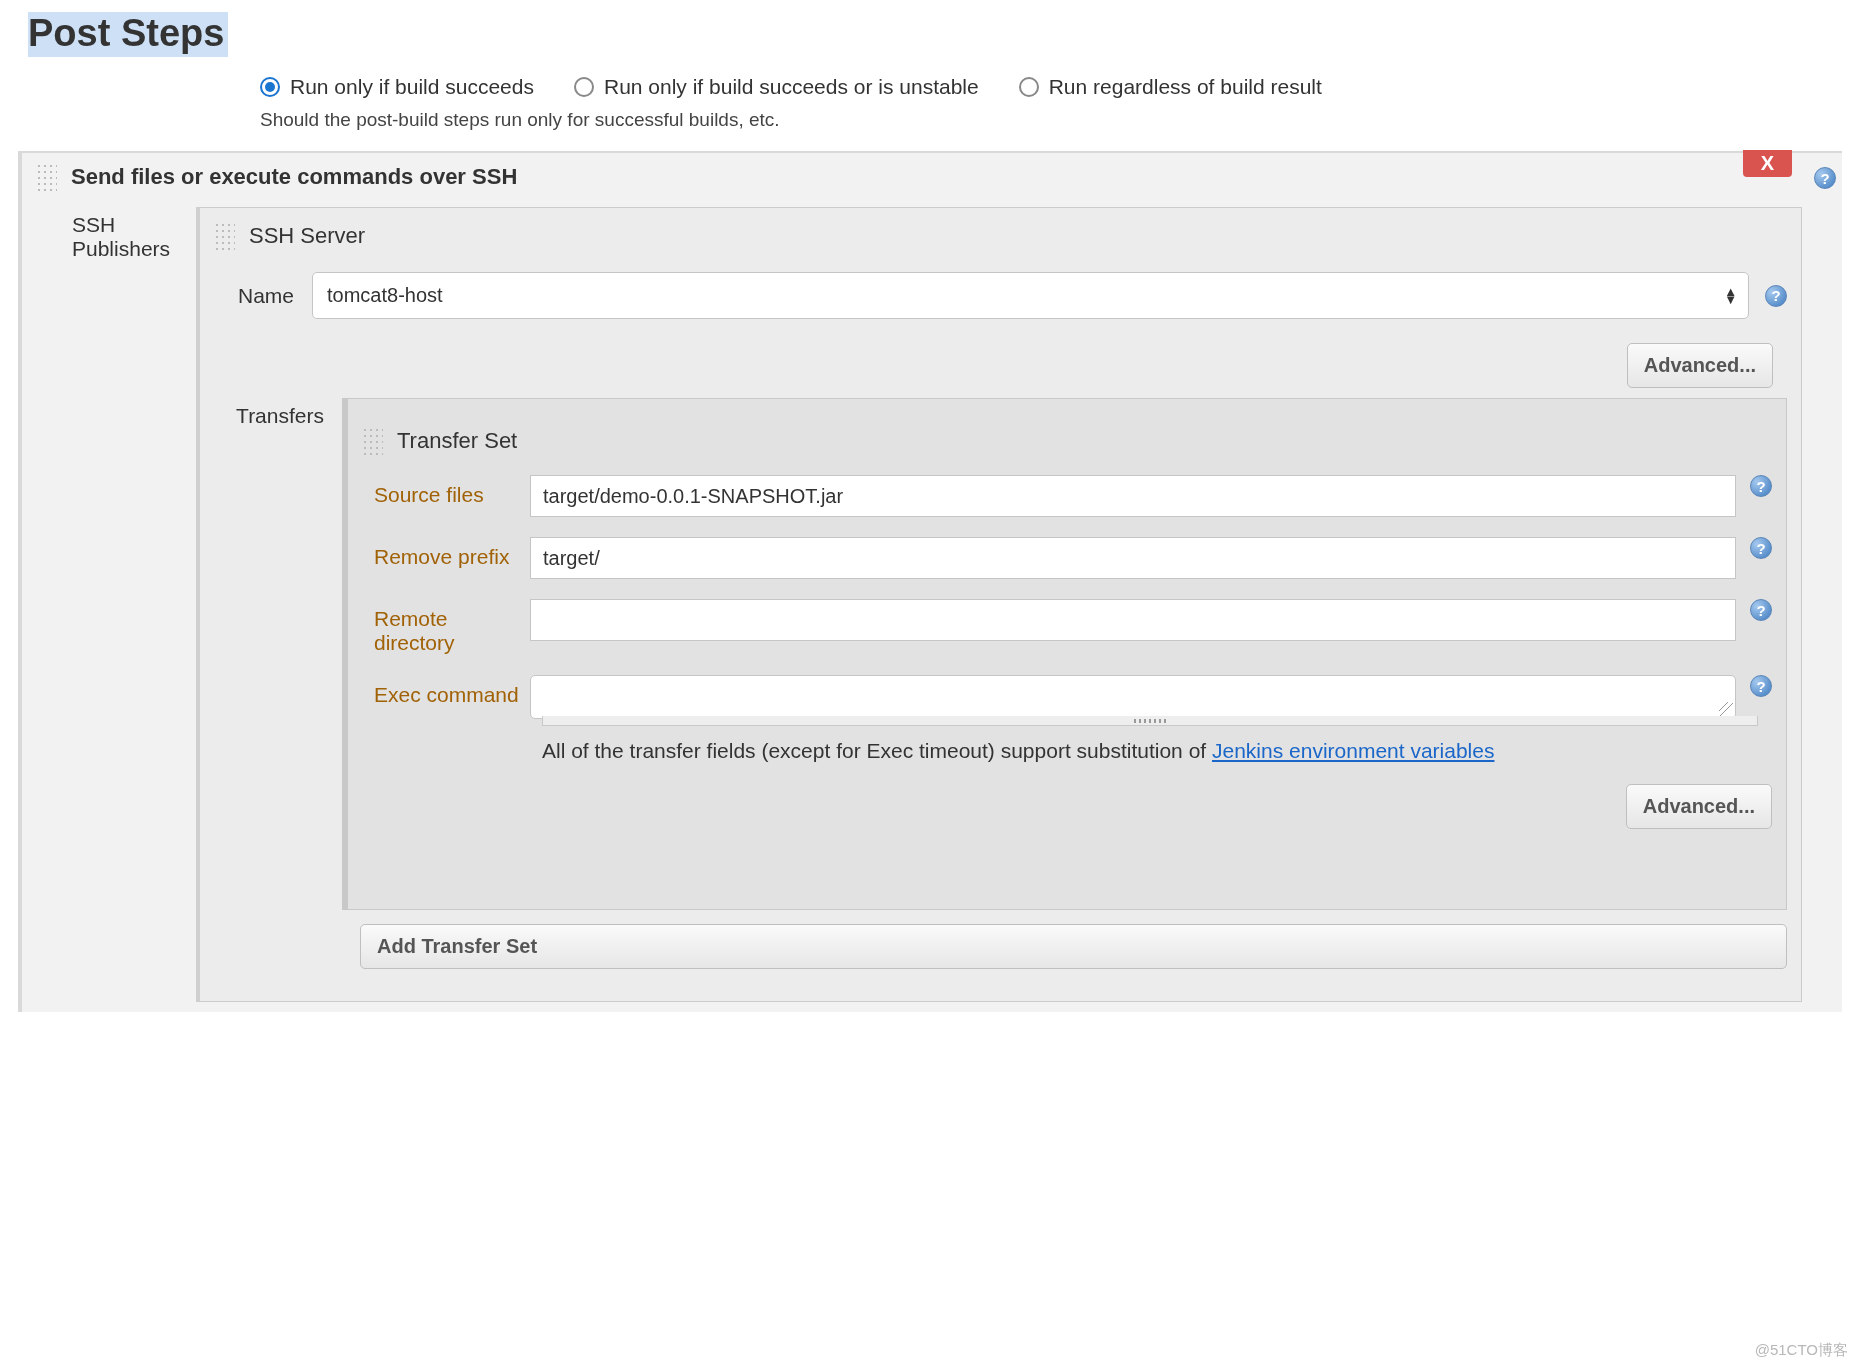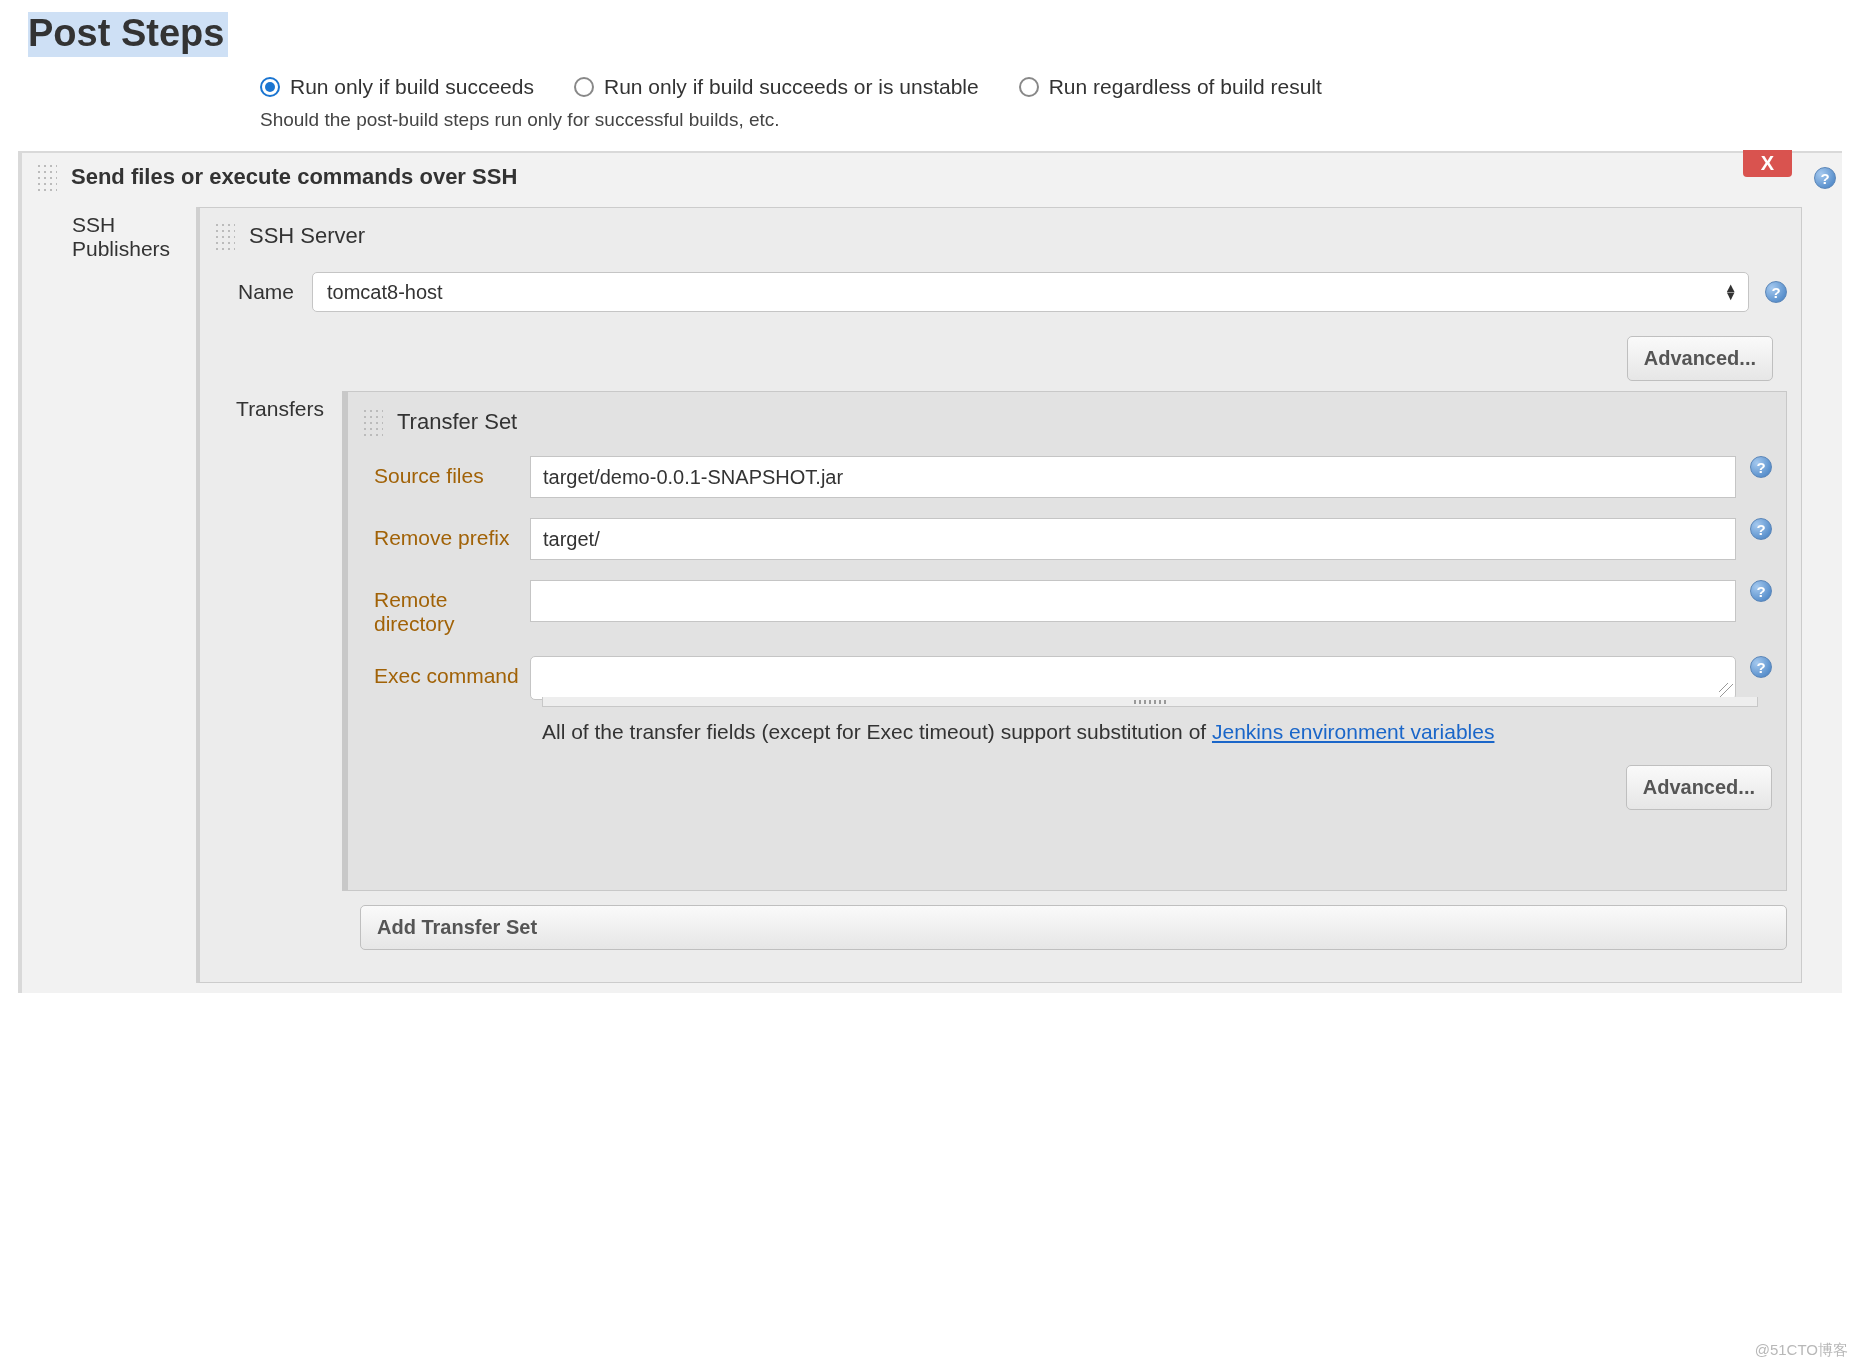--- a/index.html
+++ b/index.html
@@ -71,40 +71,40 @@
   }
   .sub-header { display:flex; align-items:center; gap:14px; margin-bottom:22px;}
   .sub-title { font-size:22px; color:#333;}
   .row { display:flex; align-items:center; margin-bottom:24px; }
   .row-label { width:98px; text-align:right; font-size:21px; color:#333; padding-right:18px;}
   .select-wrap {
     flex:1; position:relative; margin-right:14px;
   }
   .select-box {
     background:#fff; border:1px solid #c5c5c5; border-radius:5px;
-    height:40px; display:flex; align-items:center; padding:0 40px 0 14px;
+    height:47px; display:flex; align-items:center; padding:0 40px 0 14px;
     font-size:20px; color:#333;
   }
   .select-arrows {
     position:absolute; right:12px; top:50%; transform:translateY(-50%);
     font-size:13px; line-height:8px; color:#333; display:flex; flex-direction:column;
   }
   .row .help-icon { margin-left:2px; }
   .adv-row { display:flex; justify-content:flex-end; margin:6px 14px 10px 0;}
   .btn {
     background: linear-gradient(#fafafa,#e6e6e6);
     border:1px solid #bfbfbf; border-radius:5px;
     padding:10px 16px; font-size:20px; font-weight:700; color:#555;
     cursor:pointer;
   }
   .transfers-row { display:flex; margin-top:6px; }
   .transfers-label { width:128px; text-align:right; font-size:21px; padding-right:18px; padding-top:6px;}
   .transfer-box {
     flex:1; border:1px solid #c8c8c8; border-left:6px solid #c8c8c8;
-    background:#e2e2e2; padding:16px 14px 80px 14px; margin-right:0;
+    background:#e2e2e2; padding:28px 14px 80px 14px; margin-right:0;
     position:relative;
   }
   .ts-header { display:flex; align-items:center; gap:14px; margin-bottom:20px;}
   .ts-title { font-size:22px; color:#333;}
   .field-row { display:flex; align-items:flex-start; margin-bottom:20px;}
   .field-label { width:168px; font-size:21px; color:#a16207; padding-top:8px; padding-left:12px;}
   .field-input {
     flex:1; background:#fff; border:1px solid #c5c5c5; border-radius:0;
     height:42px; padding:0 12px; font-size:20px; color:#333;
     display:flex; align-items:center; margin-right:14px;

